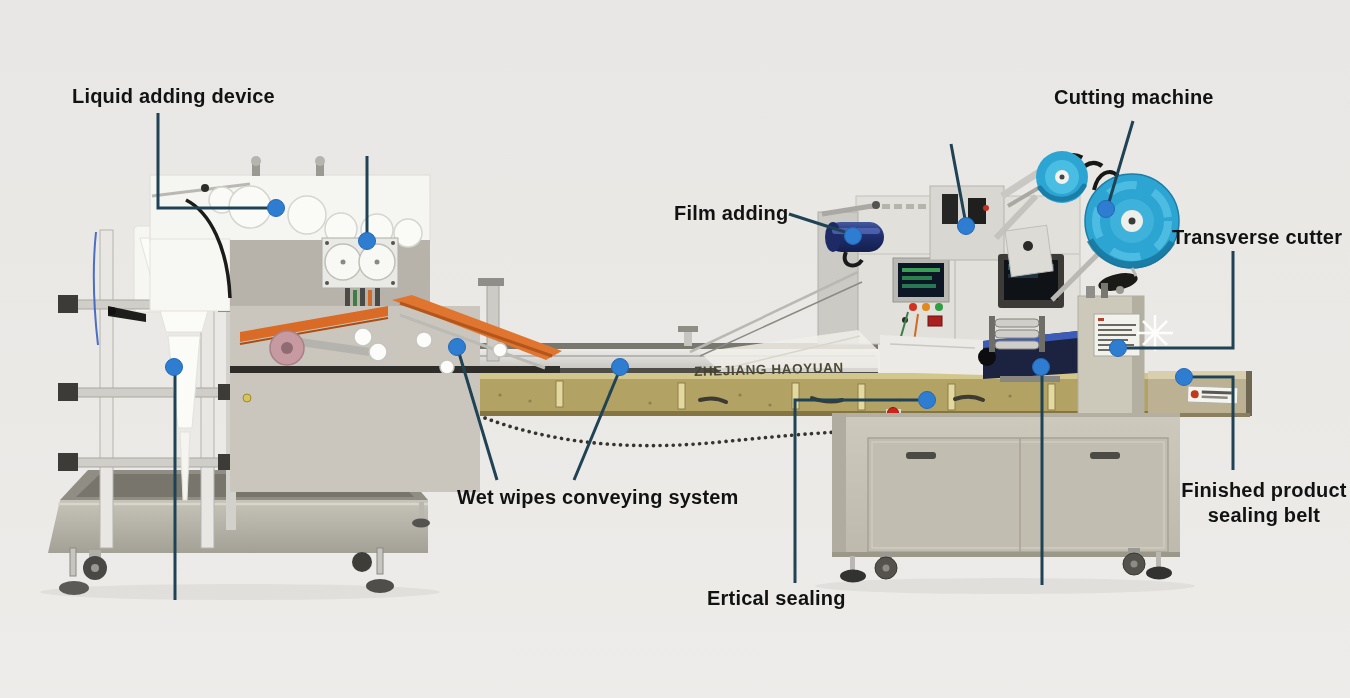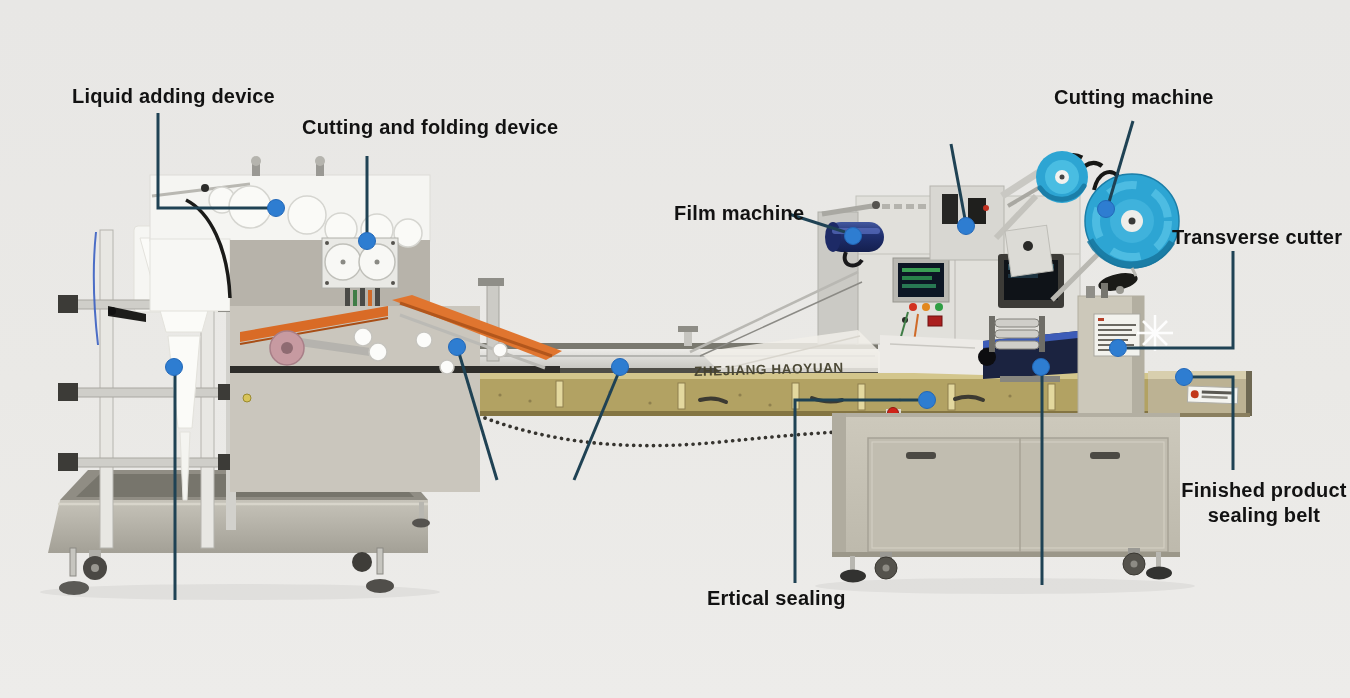--- a/index.html
+++ b/index.html
@@ -425,24 +425,24 @@
 
     <path class="leader" d="M795,583 V400 H918"></path>
     <circle class="dot" cx="927" cy="400" r="8.5"></circle>
 
     <path class="leader" d="M1042,585 V374"></path>
     <circle class="dot" cx="1041" cy="367" r="8.5"></circle>
   </g>
 </svg>
 
 <div class="label" style="left:72px;top:84px">Liquid adding device</div>
-<div class="label" style="left:302px;top:115px">Cutting and folding device</div>
 <div class="label" style="left:1054px;top:85px">Cutting machine</div>
-<div class="label" style="left:674px;top:201px">Film machine</div>
+<div class="label" style="left:674px;top:201px">Film adding</div>
 <div class="label" style="left:1172px;top:225px">Transverse cutter</div>
+<div class="label" style="left:457px;top:485px">Wet wipes conveying system</div>
 <div class="label" style="left:707px;top:586px">Ertical sealing</div>
 <div class="label center" style="left:1176px;top:478px;width:176px">
   <span>Finished product</span><br>
   <span>sealing belt</span>
 </div>
 
 <div class="watermark">ZHEJIANG HAOYUAN</div>
 
 </div>
 

